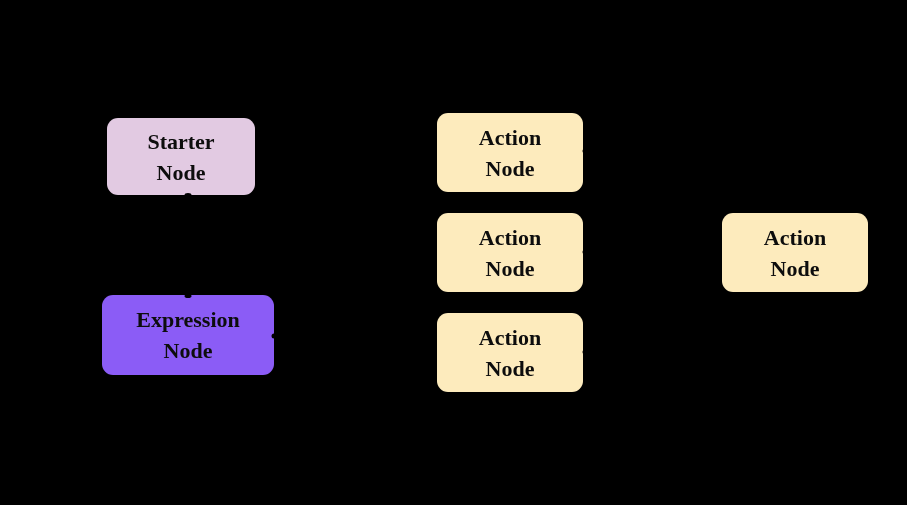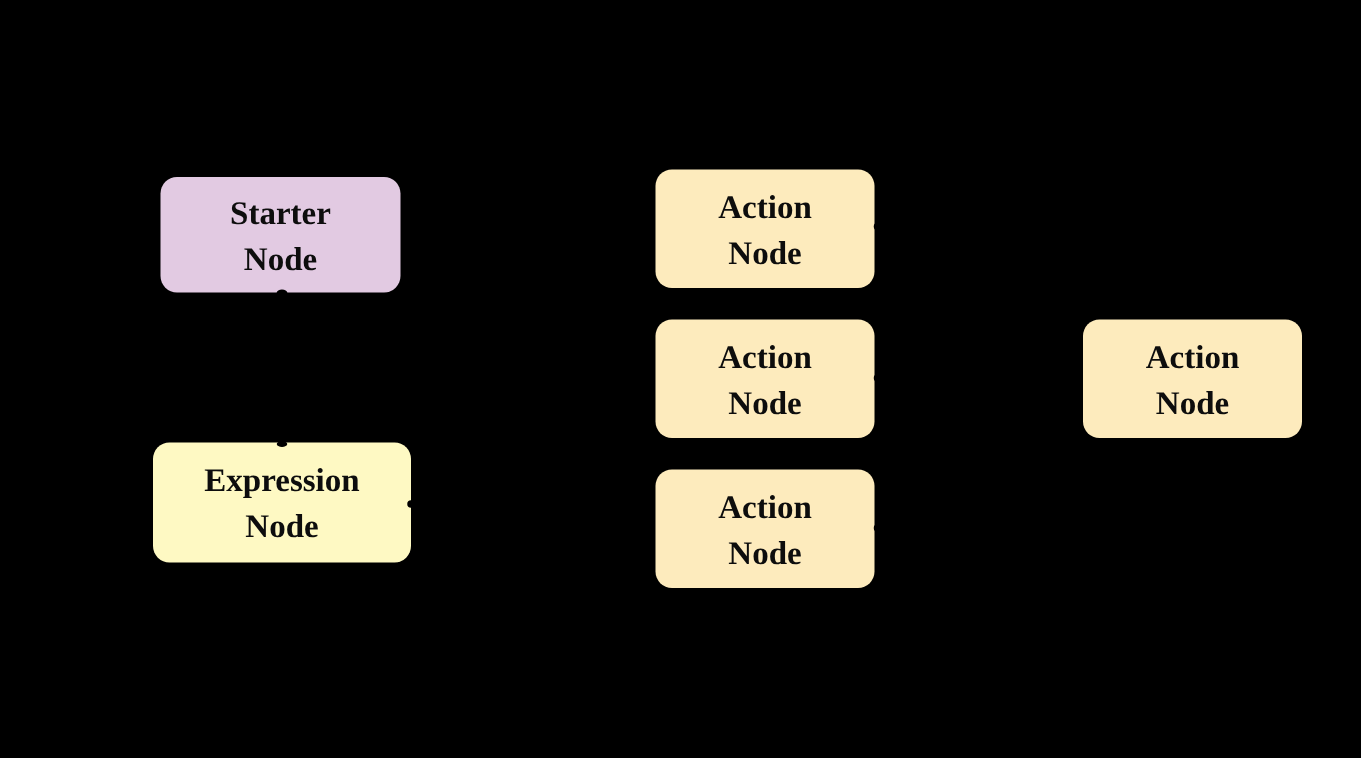--- a/index.html
+++ b/index.html
@@ -36,25 +36,25 @@
     position: absolute;
     background: #000000;
     border-radius: 50%;
     transform: translate(-50%, -50%);
   }
 </style>
 </head>
 <body>
 
 <div class="canvas" style="background: rgb(0, 0, 0);">
-    <div class="node" style="left: 107px; top: 118px; width: 160px; height: 77px; background: rgb(226, 202, 226); color: rgb(13, 13, 13);">
+    <div class="node" style="left: 107px; top: 118px; width: 148px; height: 77px; background: rgb(226, 202, 226); color: rgb(13, 13, 13);">
       <div class="node-line">Starter</div>
       <div class="node-line">Node</div>
     </div>
-    <div class="node" style="left: 102px; top: 295px; width: 172px; height: 80px; background: #fef9c3; color: rgb(13, 13, 13);">
+    <div class="node" style="left: 102px; top: 295px; width: 172px; height: 80px; background: #8b5cf6; color: rgb(13, 13, 13);">
       <div class="node-line">Expression</div>
       <div class="node-line">Node</div>
     </div>
     <div class="node" style="left: 437px; top: 113px; width: 146px; height: 79px; background: rgb(253, 235, 189); color: rgb(13, 13, 13);">
       <div class="node-line">Action</div>
       <div class="node-line">Node</div>
     </div>
     <div class="node" style="left: 437px; top: 213px; width: 146px; height: 79px; background: rgb(253, 235, 189); color: rgb(13, 13, 13);">
       <div class="node-line">Action</div>
       <div class="node-line">Node</div>

